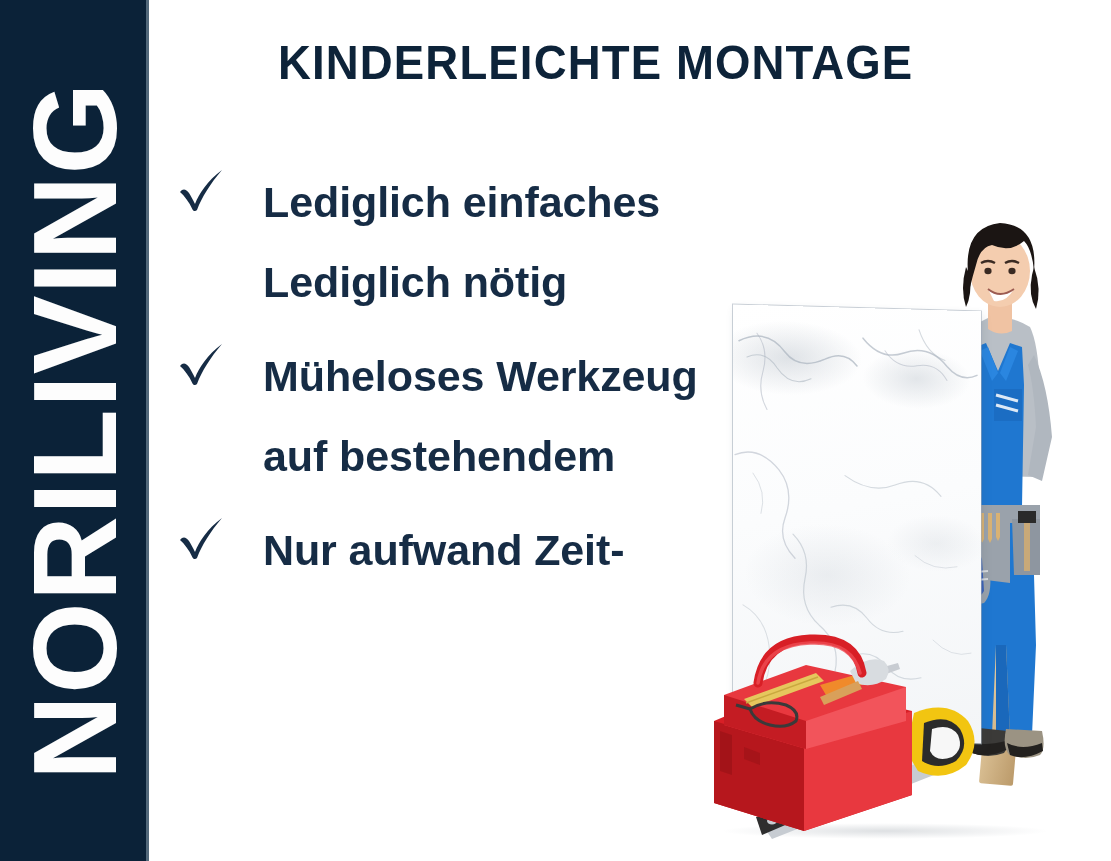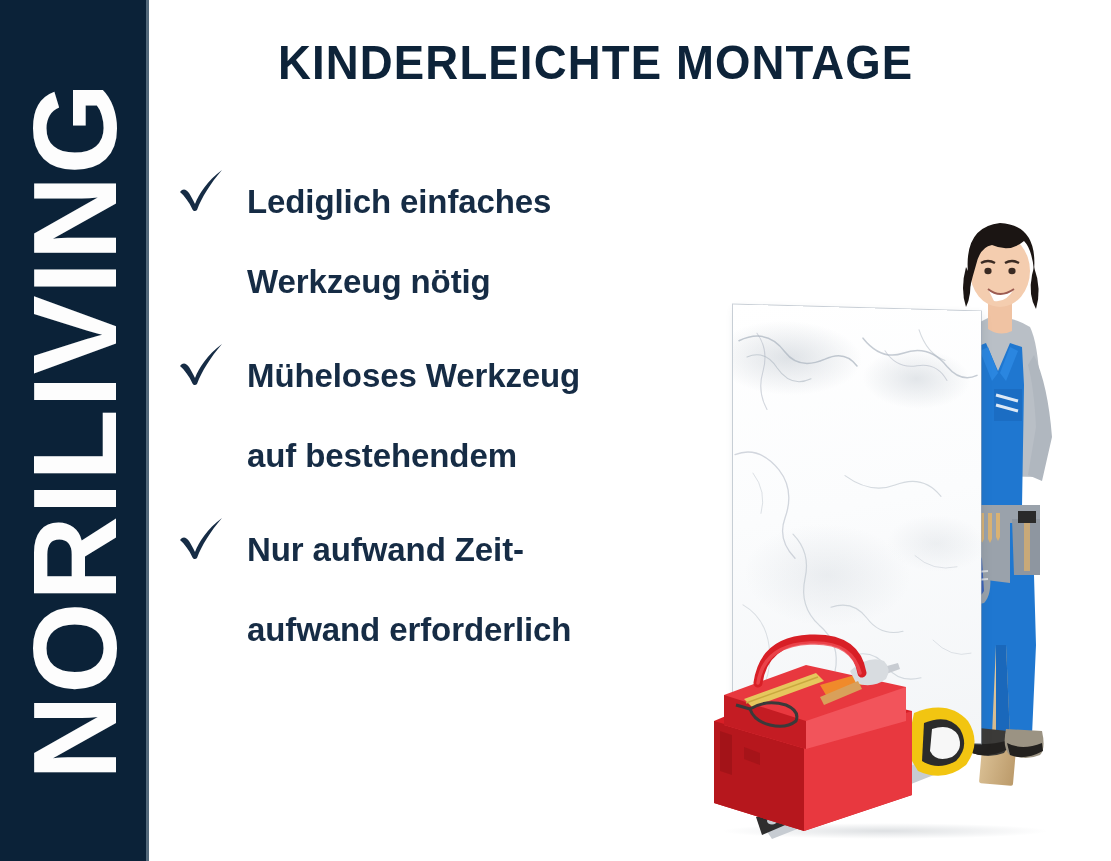--- a/index.html
+++ b/index.html
@@ -89,24 +89,25 @@
     width: 48px;
     height: 44px;
   }
   .bullet-lines {
     margin-left: 69px;
   }
   .bullet-line {
     color: #162c45;
     font-family: "Liberation Sans", sans-serif;
     font-weight: 700;
-    font-size: 33px;
+    font-size: 43px;
     line-height: 80px;
     letter-spacing: -0.1px;
     white-space: nowrap;
+    margin-left: 16px;
   }
 
   
   .photo {
     position: absolute;
     left: 690px;
     top: 175px;
     width: 421px;
     height: 686px;
   }
@@ -178,21 +179,21 @@
   <div class="bullets">
 
     <div class="bullet">
       <span class="bullet-tick">
         <svg viewBox="0 0 48 44" xmlns="http://www.w3.org/2000/svg" aria-hidden="true">
           <path d="M2 24 C5 20 8 21 11 25 C13 28 15 32 17 36 C21 26 29 13 44 2 C32 16 24 29 19 42 C17.5 43.6 15.6 43.3 14.5 41.4 C11 34 6.5 28 2 24 Z" fill="#162c45"></path>
         </svg>
       </span>
       <div class="bullet-lines">
         <div class="bullet-line">Lediglich einfaches</div>
-        <div class="bullet-line">Werkzeug nötig</div>
+        <div class="bullet-line">Lediglich nötig</div>
       </div>
     </div>
 
     <div class="bullet">
       <span class="bullet-tick">
         <svg viewBox="0 0 48 44" xmlns="http://www.w3.org/2000/svg" aria-hidden="true">
           <path d="M2 24 C5 20 8 21 11 25 C13 28 15 32 17 36 C21 26 29 13 44 2 C32 16 24 29 19 42 C17.5 43.6 15.6 43.3 14.5 41.4 C11 34 6.5 28 2 24 Z" fill="#162c45"></path>
         </svg>
       </span>
       <div class="bullet-lines">
@@ -202,21 +203,20 @@
     </div>
 
     <div class="bullet">
       <span class="bullet-tick">
         <svg viewBox="0 0 48 44" xmlns="http://www.w3.org/2000/svg" aria-hidden="true">
           <path d="M2 24 C5 20 8 21 11 25 C13 28 15 32 17 36 C21 26 29 13 44 2 C32 16 24 29 19 42 C17.5 43.6 15.6 43.3 14.5 41.4 C11 34 6.5 28 2 24 Z" fill="#162c45"></path>
         </svg>
       </span>
       <div class="bullet-lines">
         <div class="bullet-line">Nur aufwand Zeit-</div>
-        <div class="bullet-line">aufwand erforderlich</div>
       </div>
     </div>
 
   </div>
 
   <div class="photo">
 
     <div class="ground-shadow"></div>
 
     <div class="plank"></div>

